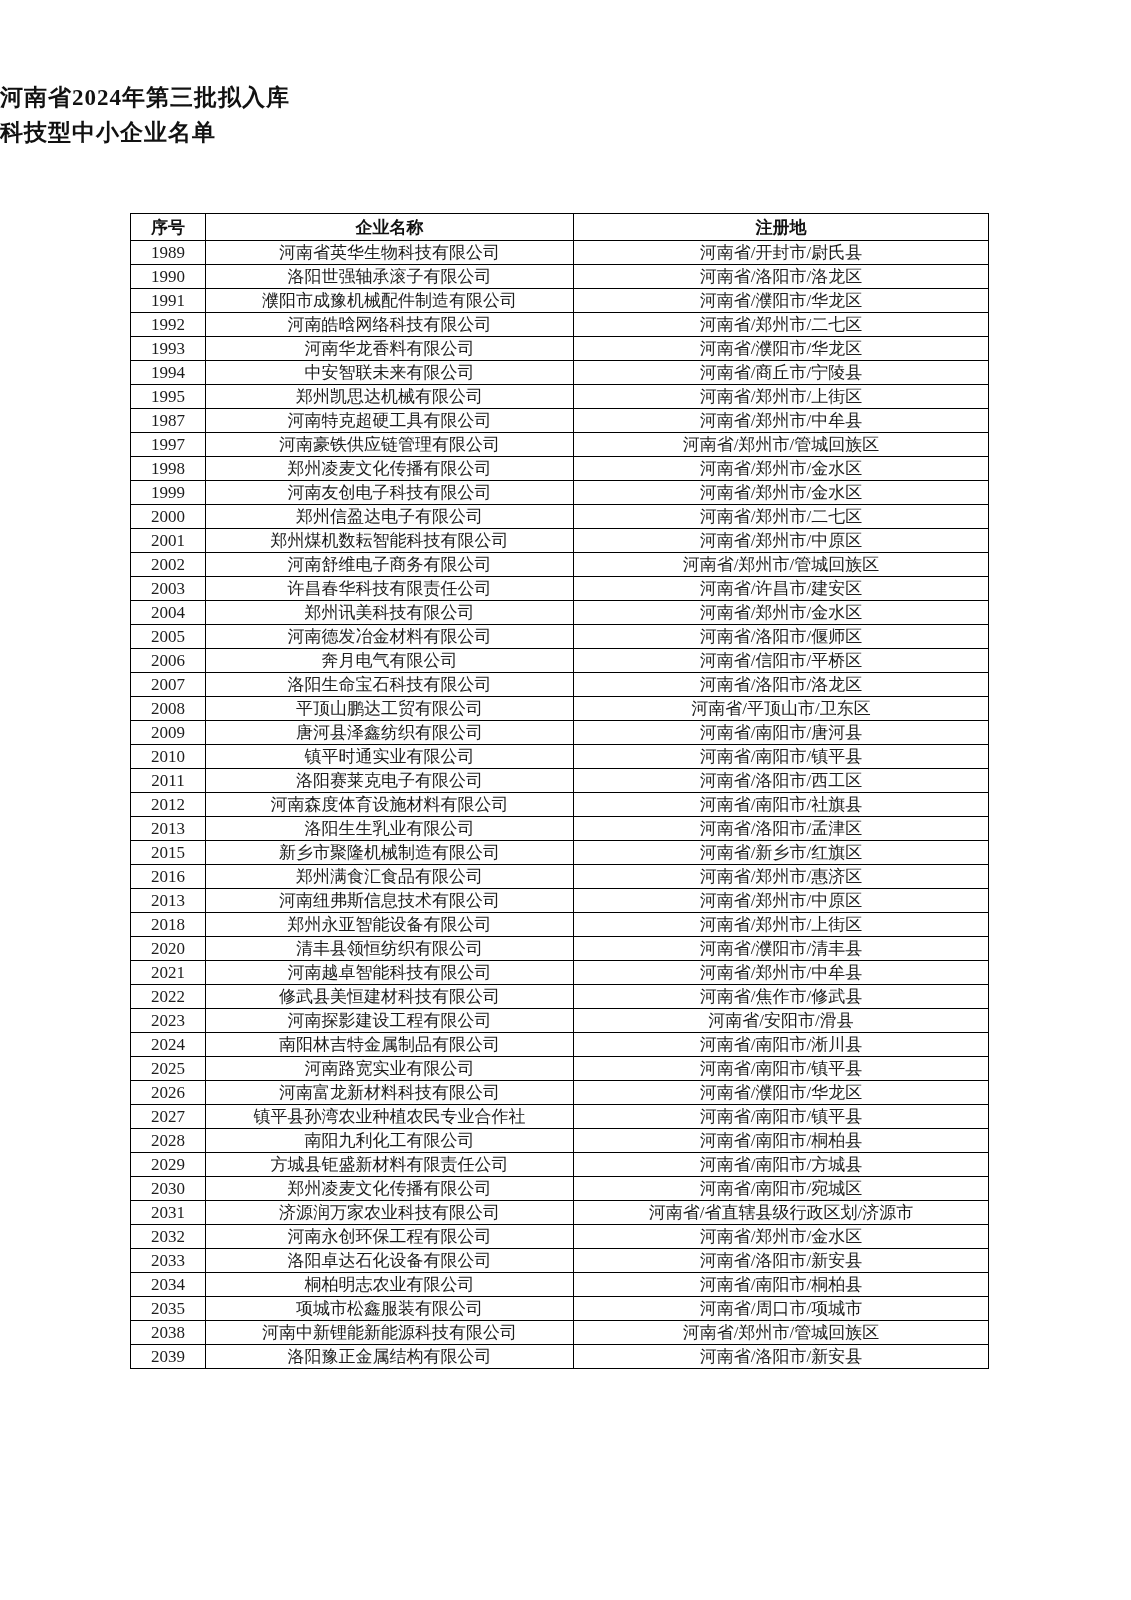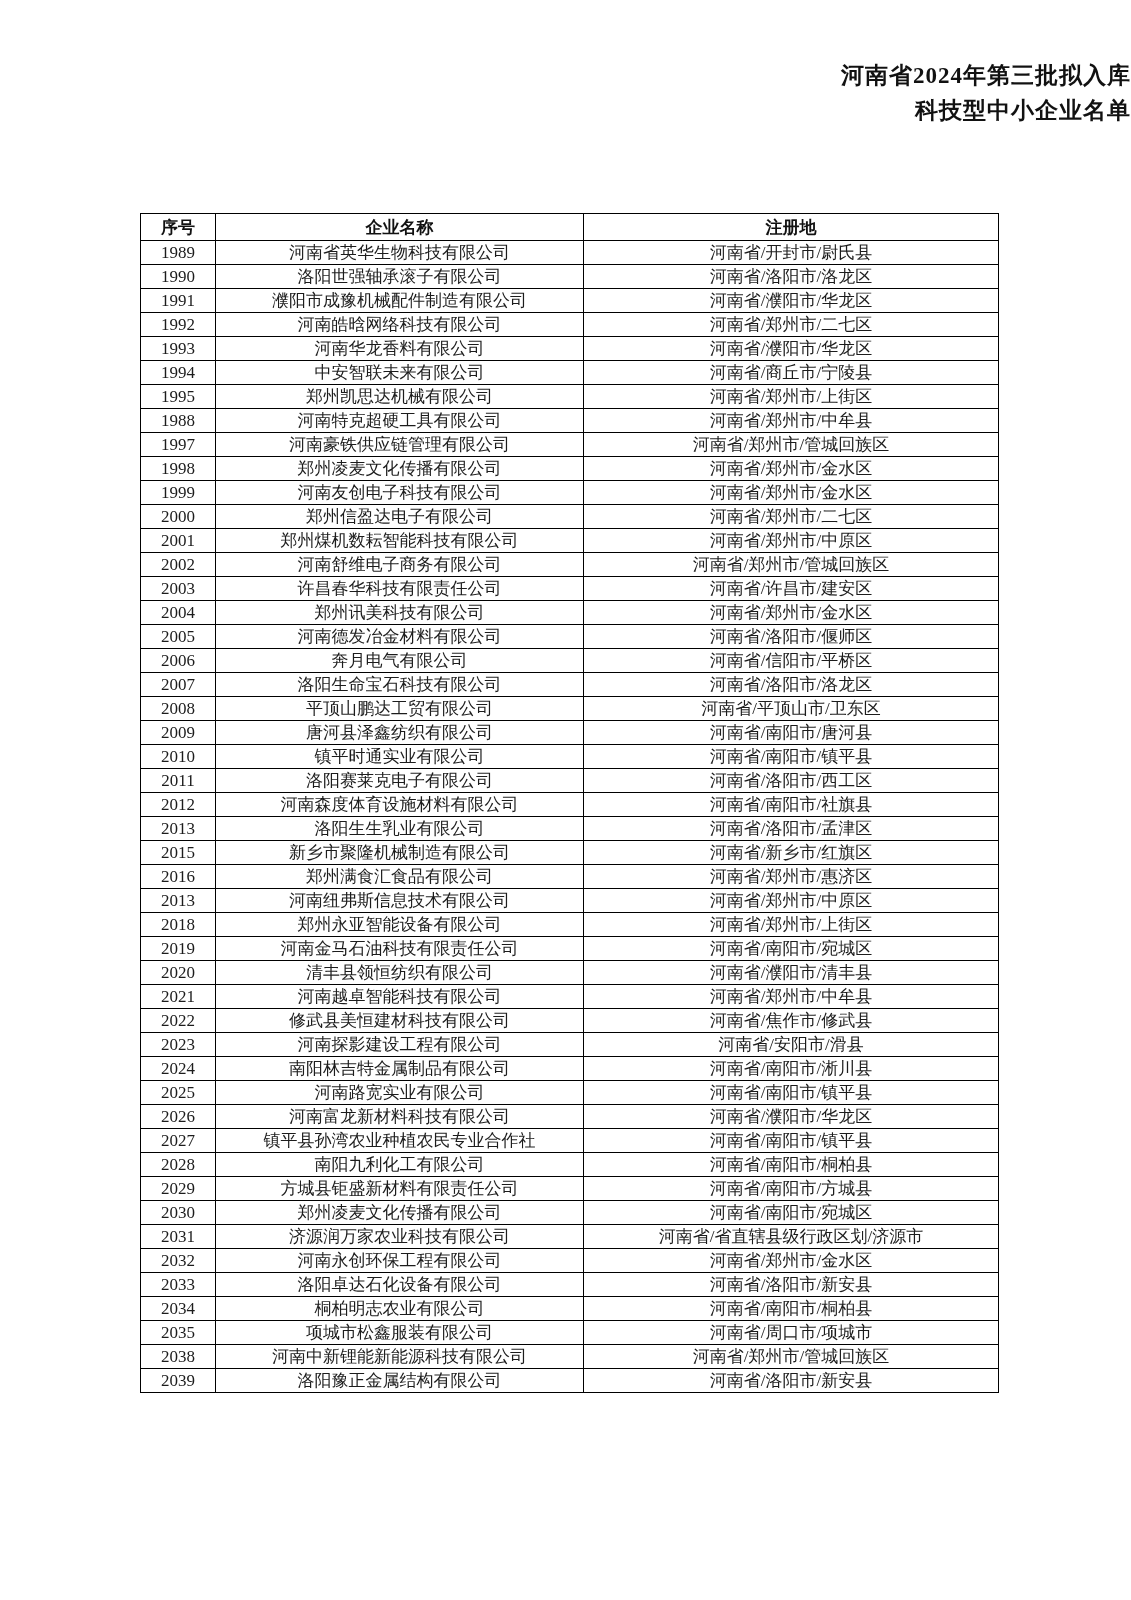--- a/index.html
+++ b/index.html
@@ -10,33 +10,33 @@
   .page {
     position: relative;
     width: 1131px;
     height: 1600px;
     background: #ffffff;
     font-family: "Liberation Serif", "DejaVu Serif", serif;
     color: #1a1a1a;
     overflow: hidden;
   }
   .title-block {
-    padding-top: 58px;
-    text-align: right;
+    padding-top: 80px;
+    text-align: left;
   }
   .title-line {
     font-size: 23px;
     font-weight: bold;
     line-height: 35px;
     color: #111111;
     letter-spacing: 1px;
   }
   table.roster {
     position: absolute;
-    left: 140px;
+    left: 130px;
     top: 213px;
     width: 858px;
     border-collapse: collapse;
     table-layout: fixed;
   }
   table.roster th,
   table.roster td {
     border: 1px solid #000000;
     text-align: center;
     vertical-align: middle;
@@ -113,21 +113,21 @@
           <td>1994</td>
           <td>中安智联未来有限公司</td>
           <td>河南省/商丘市/宁陵县</td>
         </tr>
         <tr>
           <td>1995</td>
           <td>郑州凯思达机械有限公司</td>
           <td>河南省/郑州市/上街区</td>
         </tr>
         <tr>
-          <td>1988</td>
+          <td>1987</td>
           <td>河南特克超硬工具有限公司</td>
           <td>河南省/郑州市/中牟县</td>
         </tr>
         <tr>
           <td>1997</td>
           <td>河南豪铁供应链管理有限公司</td>
           <td>河南省/郑州市/管城回族区</td>
         </tr>
         <tr>
           <td>1998</td>
@@ -223,25 +223,20 @@
           <td>2013</td>
           <td>河南纽弗斯信息技术有限公司</td>
           <td>河南省/郑州市/中原区</td>
         </tr>
         <tr>
           <td>2018</td>
           <td>郑州永亚智能设备有限公司</td>
           <td>河南省/郑州市/上街区</td>
         </tr>
         <tr>
-          <td>2019</td>
-          <td>河南金马石油科技有限责任公司</td>
-          <td>河南省/南阳市/宛城区</td>
-        </tr>
-        <tr>
           <td>2020</td>
           <td>清丰县领恒纺织有限公司</td>
           <td>河南省/濮阳市/清丰县</td>
         </tr>
         <tr>
           <td>2021</td>
           <td>河南越卓智能科技有限公司</td>
           <td>河南省/郑州市/中牟县</td>
         </tr>
         <tr>

